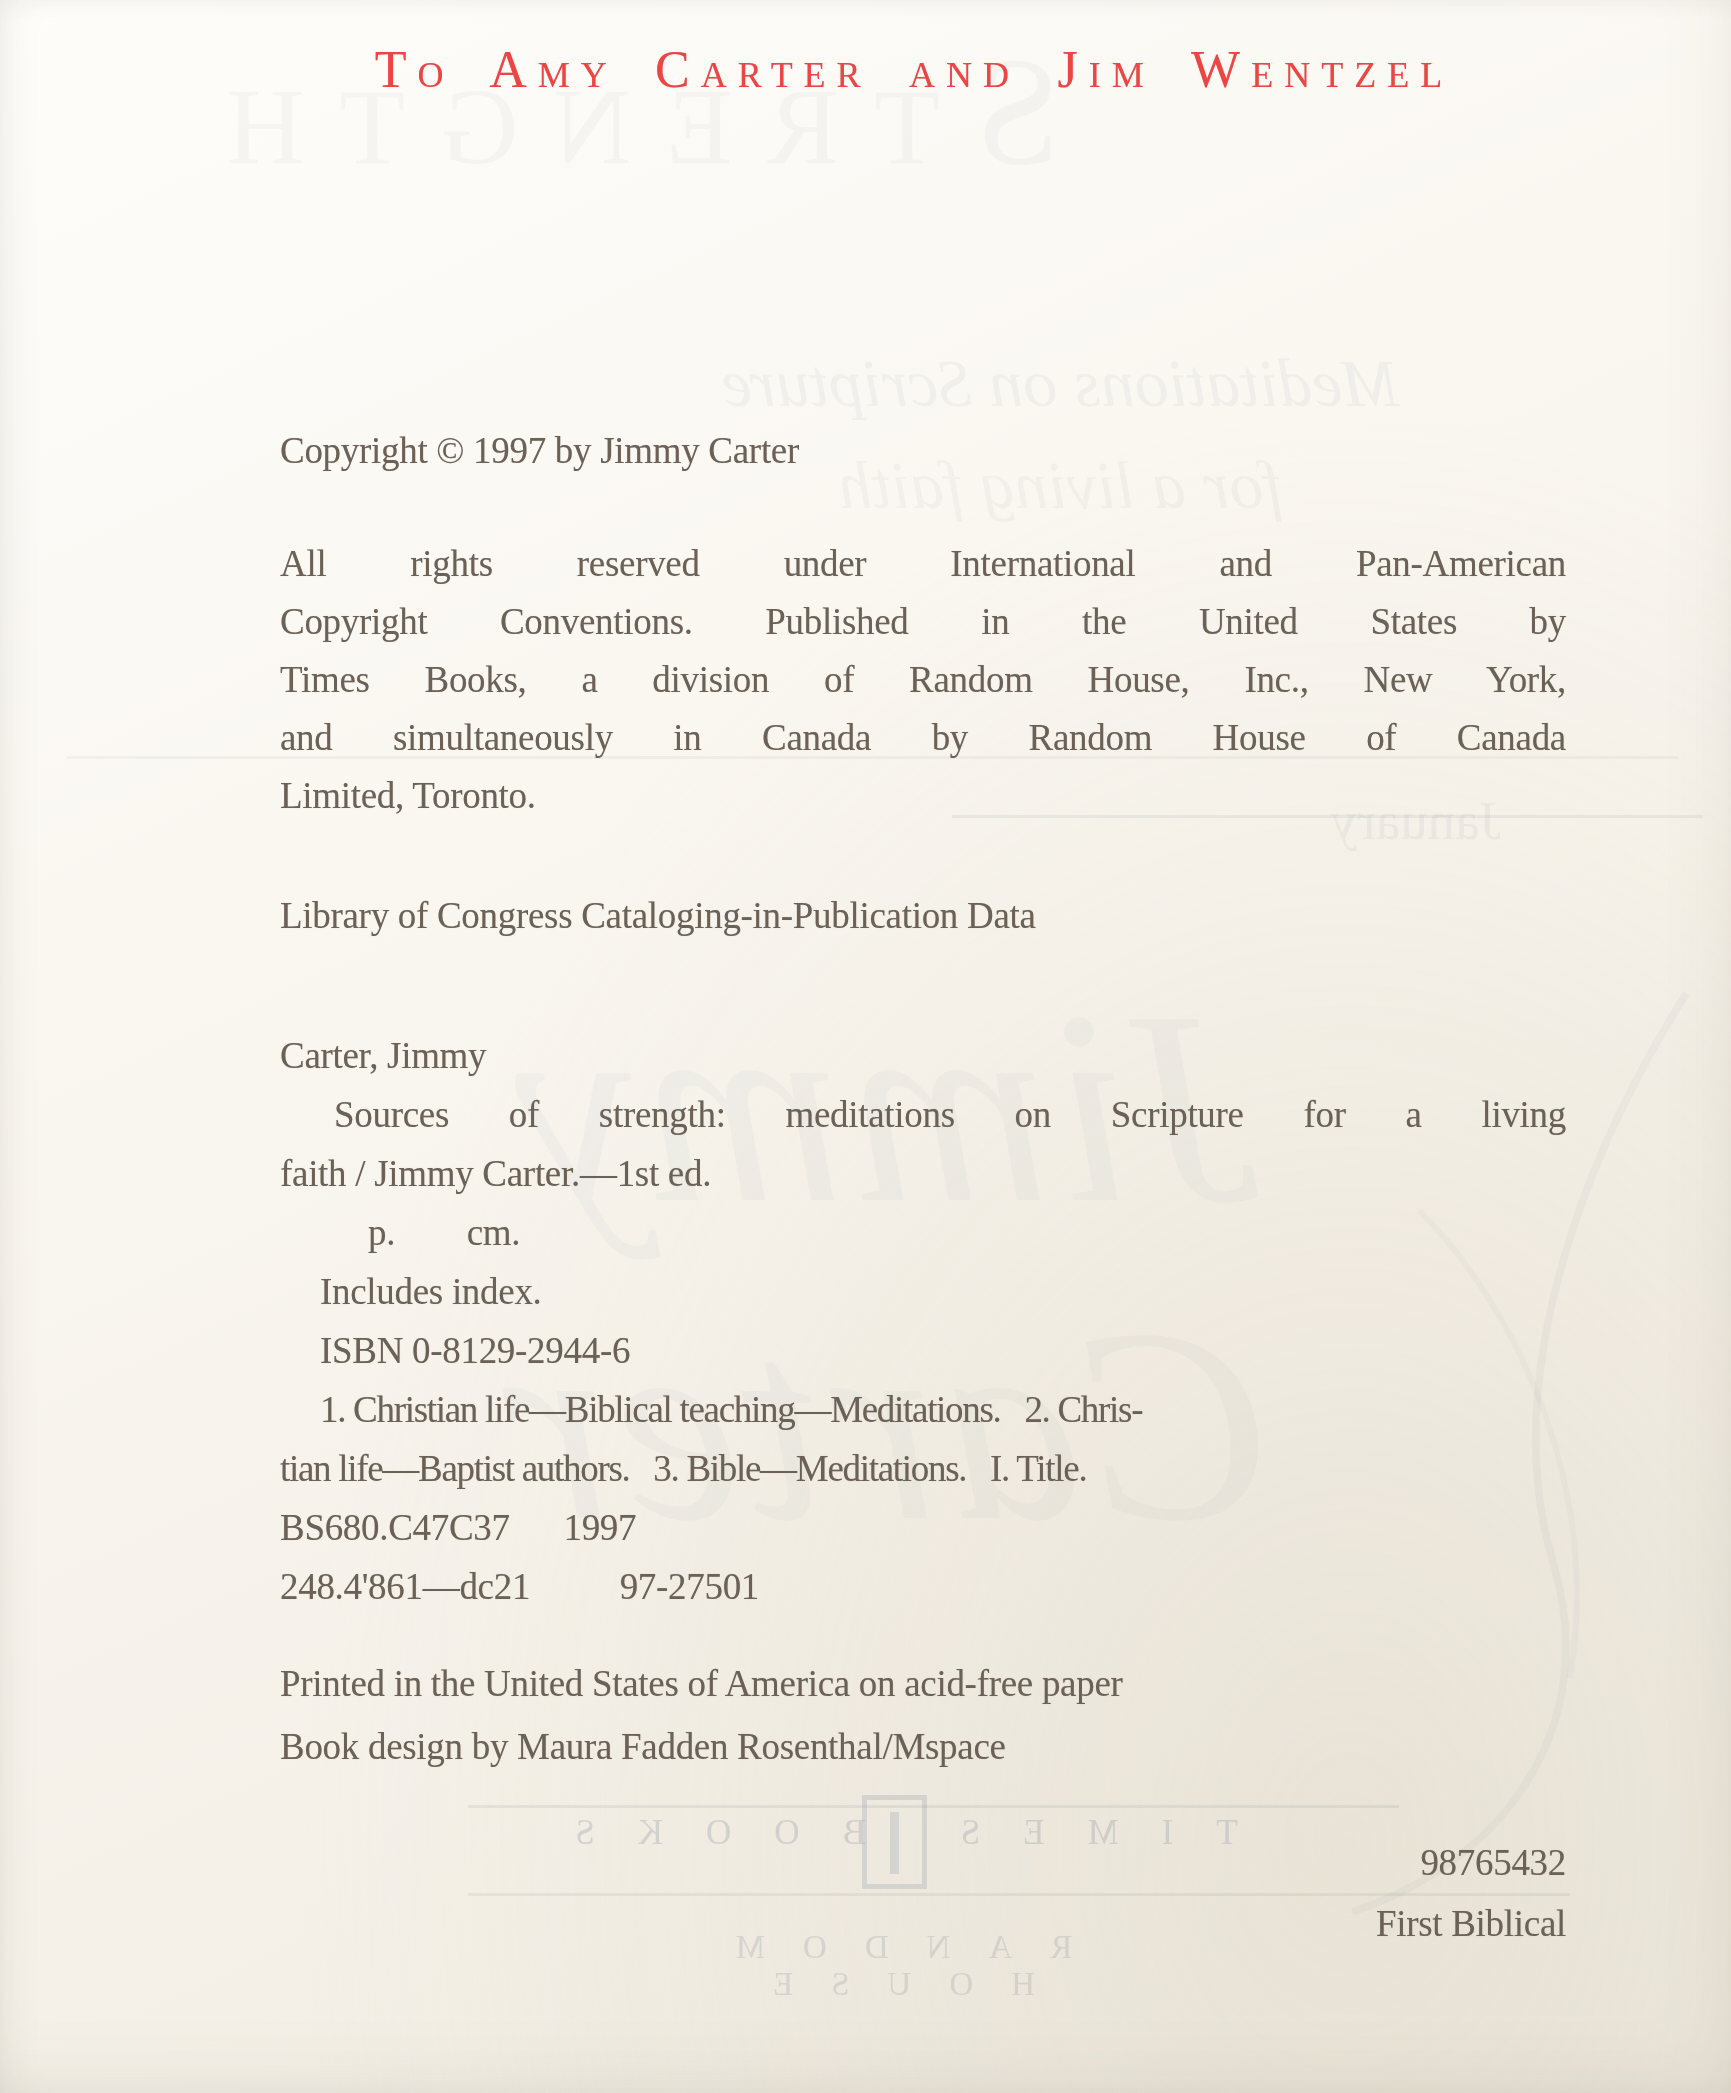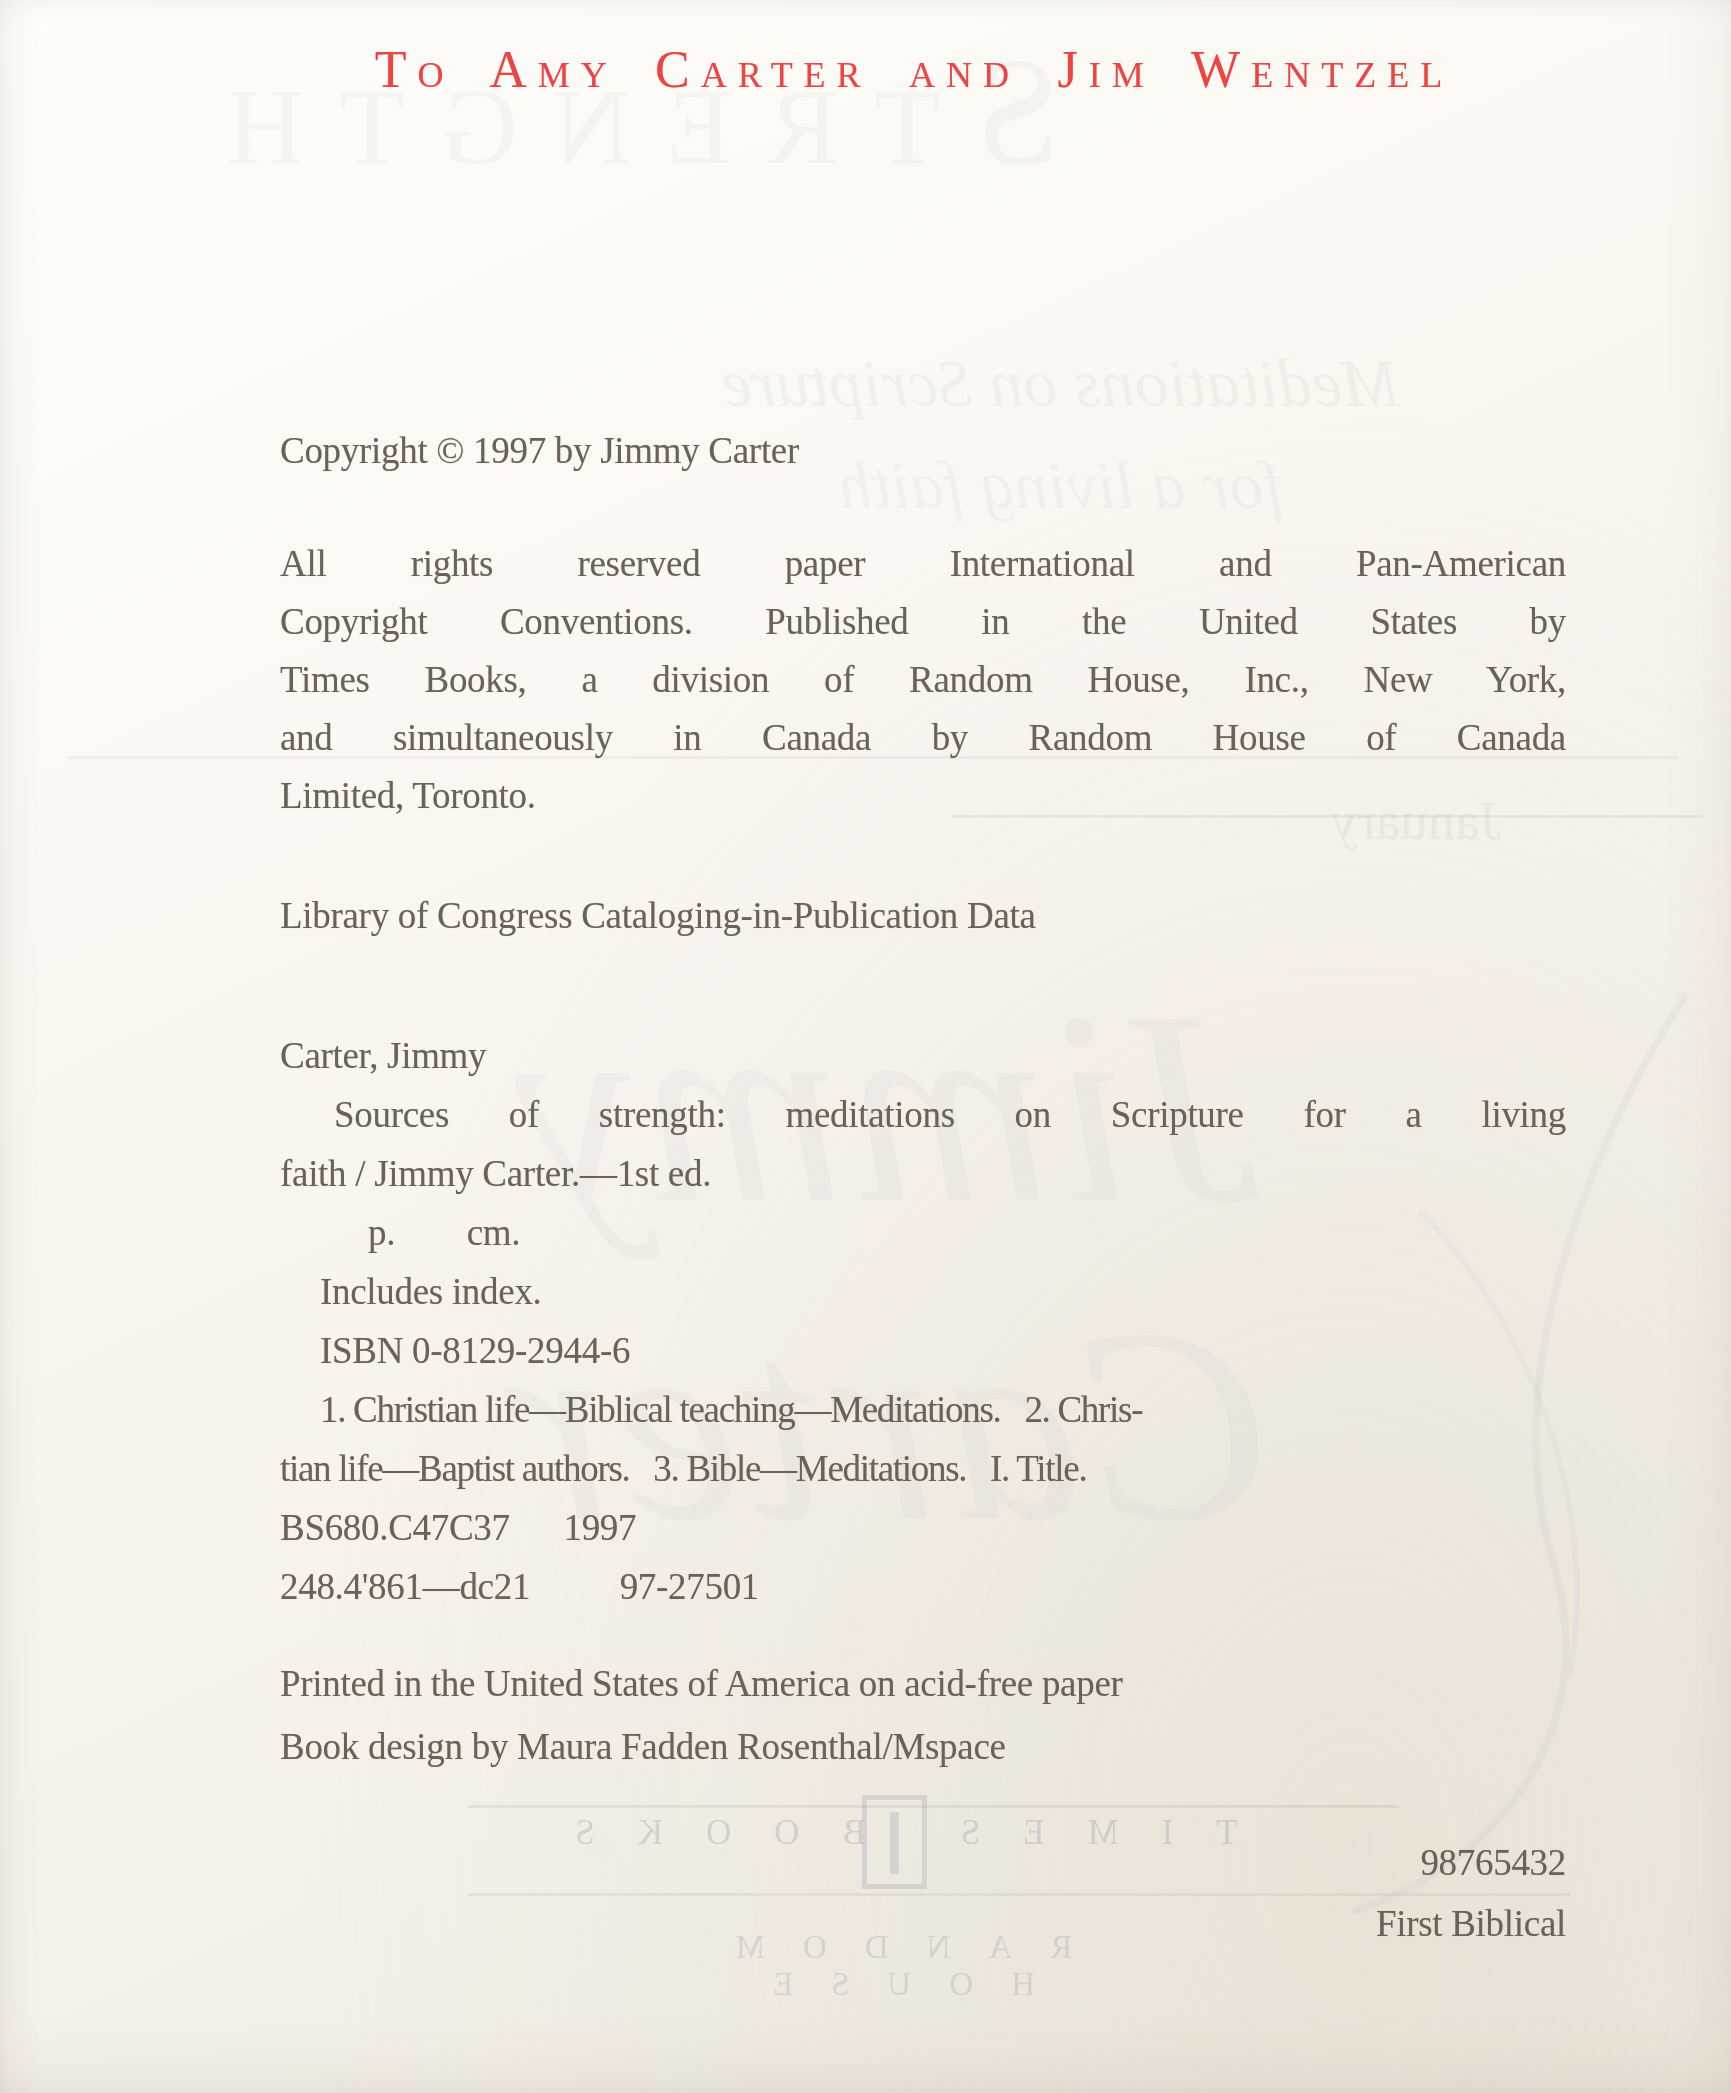--- a/index.html
+++ b/index.html
@@ -110,21 +110,21 @@
     </svg>
   </div>
 
   <div class="dedication">To Amy Carter and Jim Wentzel</div>
 
   <div class="block" id="blk-copyright">
     <div class="line">Copyright © 1997 by Jimmy Carter</div>
   </div>
 
   <div class="block" id="blk-rights">
-    <div class="line just">All rights reserved paper International and Pan-American</div>
+    <div class="line just">All rights reserved under International and Pan-American</div>
     <div class="line just">Copyright Conventions. Published in the United States by</div>
     <div class="line just">Times Books, a division of Random House, Inc., New York,</div>
     <div class="line just">and simultaneously in Canada by Random House of Canada</div>
     <div class="line">Limited, Toronto.</div>
   </div>
 
   <div class="block" id="blk-library">
     <div class="line">Library of Congress Cataloging-in-Publication Data</div>
   </div>
 

